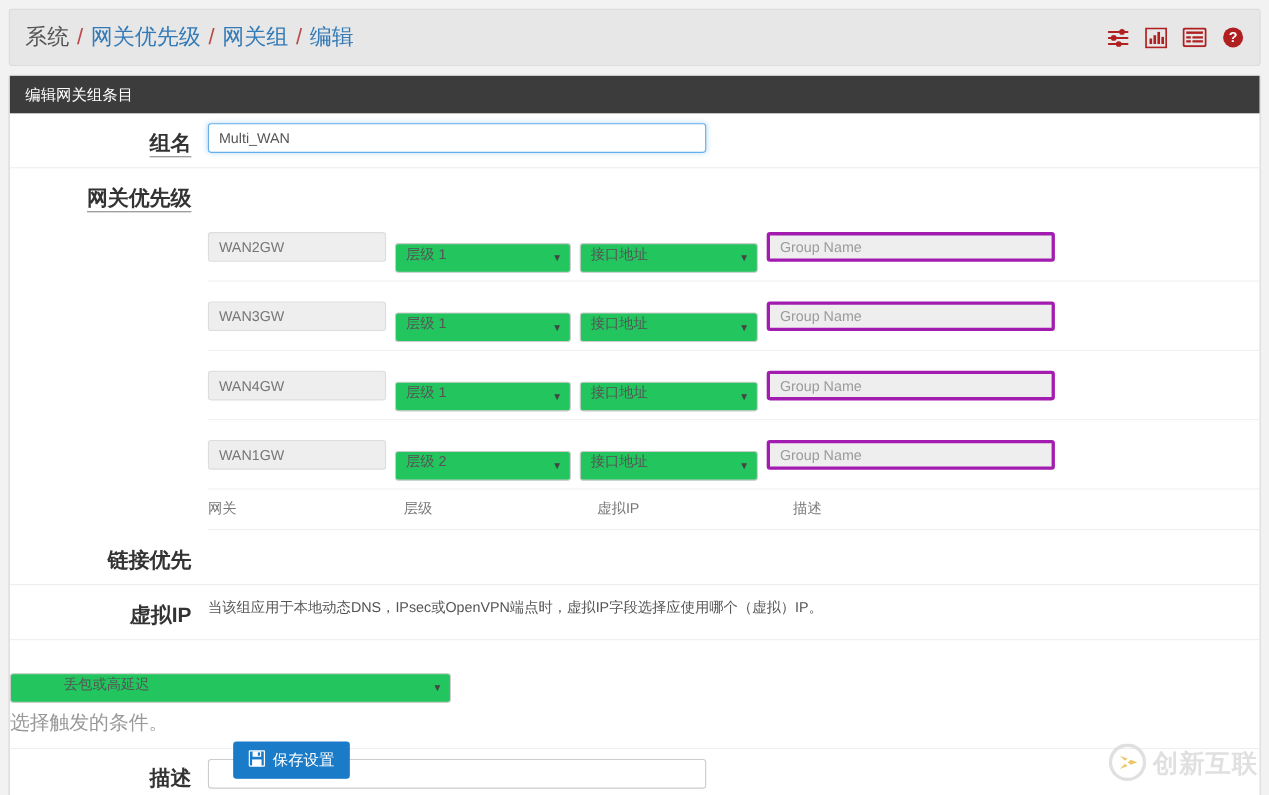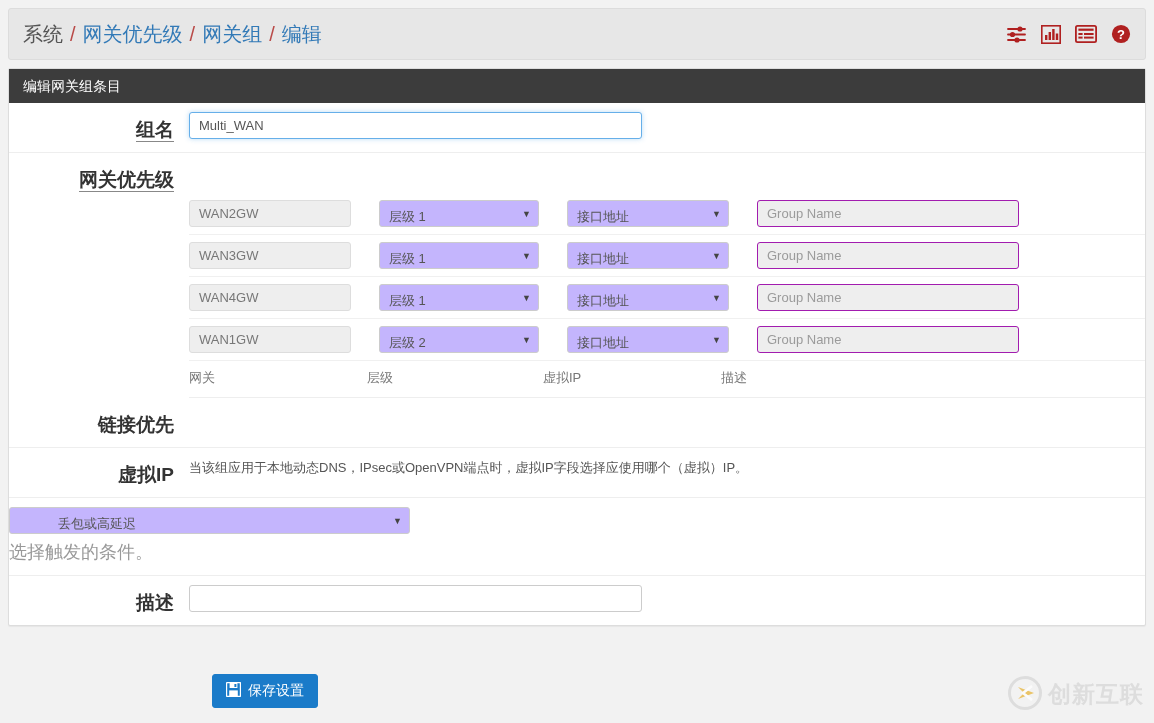--- a/index.html
+++ b/index.html
@@ -123,60 +123,61 @@
   .input-disabled {
     width: 162px;
     background: #eee;
     border-color: #ddd;
     color: #777;
   }
   .select-ctl {
     height: 27px;
     border: 1px solid #ccc;
     border-radius: 3px;
-    background: #c4b5fd;
+    background: #22c55e;
     font-size: 13px;
     color: #555;
     padding: 0 22px 0 9px;
     display: inline-flex;
-    align-items: flex-end;
+    align-items: flex-start;
     position: relative;
     cursor: pointer;
+    margin-top: 21px;
   }
   .select-ctl .caret {
     position: absolute;
     right: 7px;
     top: 50%;
     transform: translateY(-50%);
     font-size: 9px;
     color: #444;
     line-height: 1;
   }
   .sel-tier  { width: 160px; }
   .sel-vip   { width: 162px; }
   .sel-trig  { width: 401px; padding-left: 48px; }
   .input-group-name {
     width: 262px;
     height: 27px;
-    border: 1px solid #a21caf;
+    border: 3px solid #a21caf;
     border-radius: 3px;
     padding: 3px 9px;
     font-size: 13px;
     background: #eee;
     color: #999;
     outline: none;
     font-family: "Liberation Sans", "DejaVu Sans", sans-serif;
   }
   .input-group-name::placeholder { color: #9b9b9b; opacity: 1; }
 
   
   .gw-row {
     display: flex;
     align-items: center;
-    gap: 28px;
+    gap: 8px;
     padding: 7px 0;
     border-bottom: 1px solid #f0f0f0;
     margin-left: 180px;
   }
   .gw-head {
     display: flex;
     gap: 16px;
     margin-left: 180px;
     padding: 8px 0 10px 0;
     border-bottom: 1px solid #eee;

